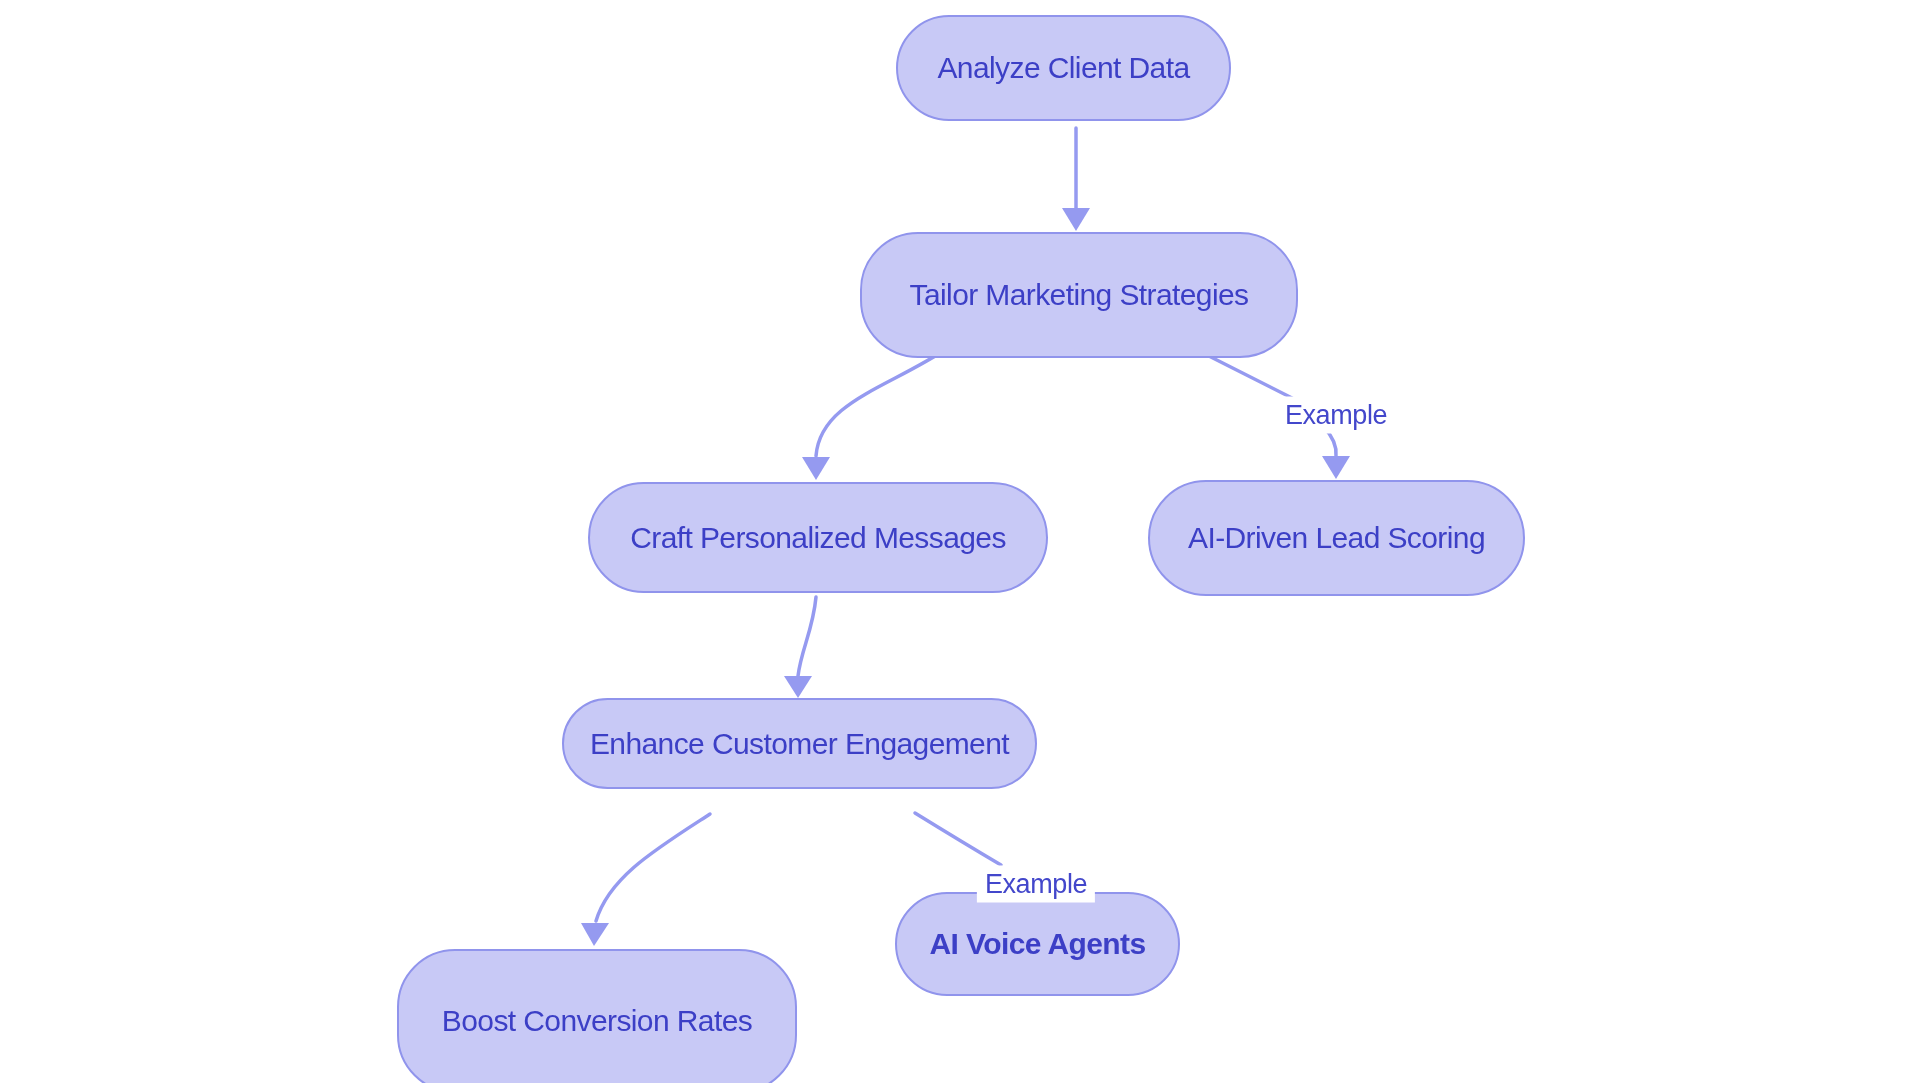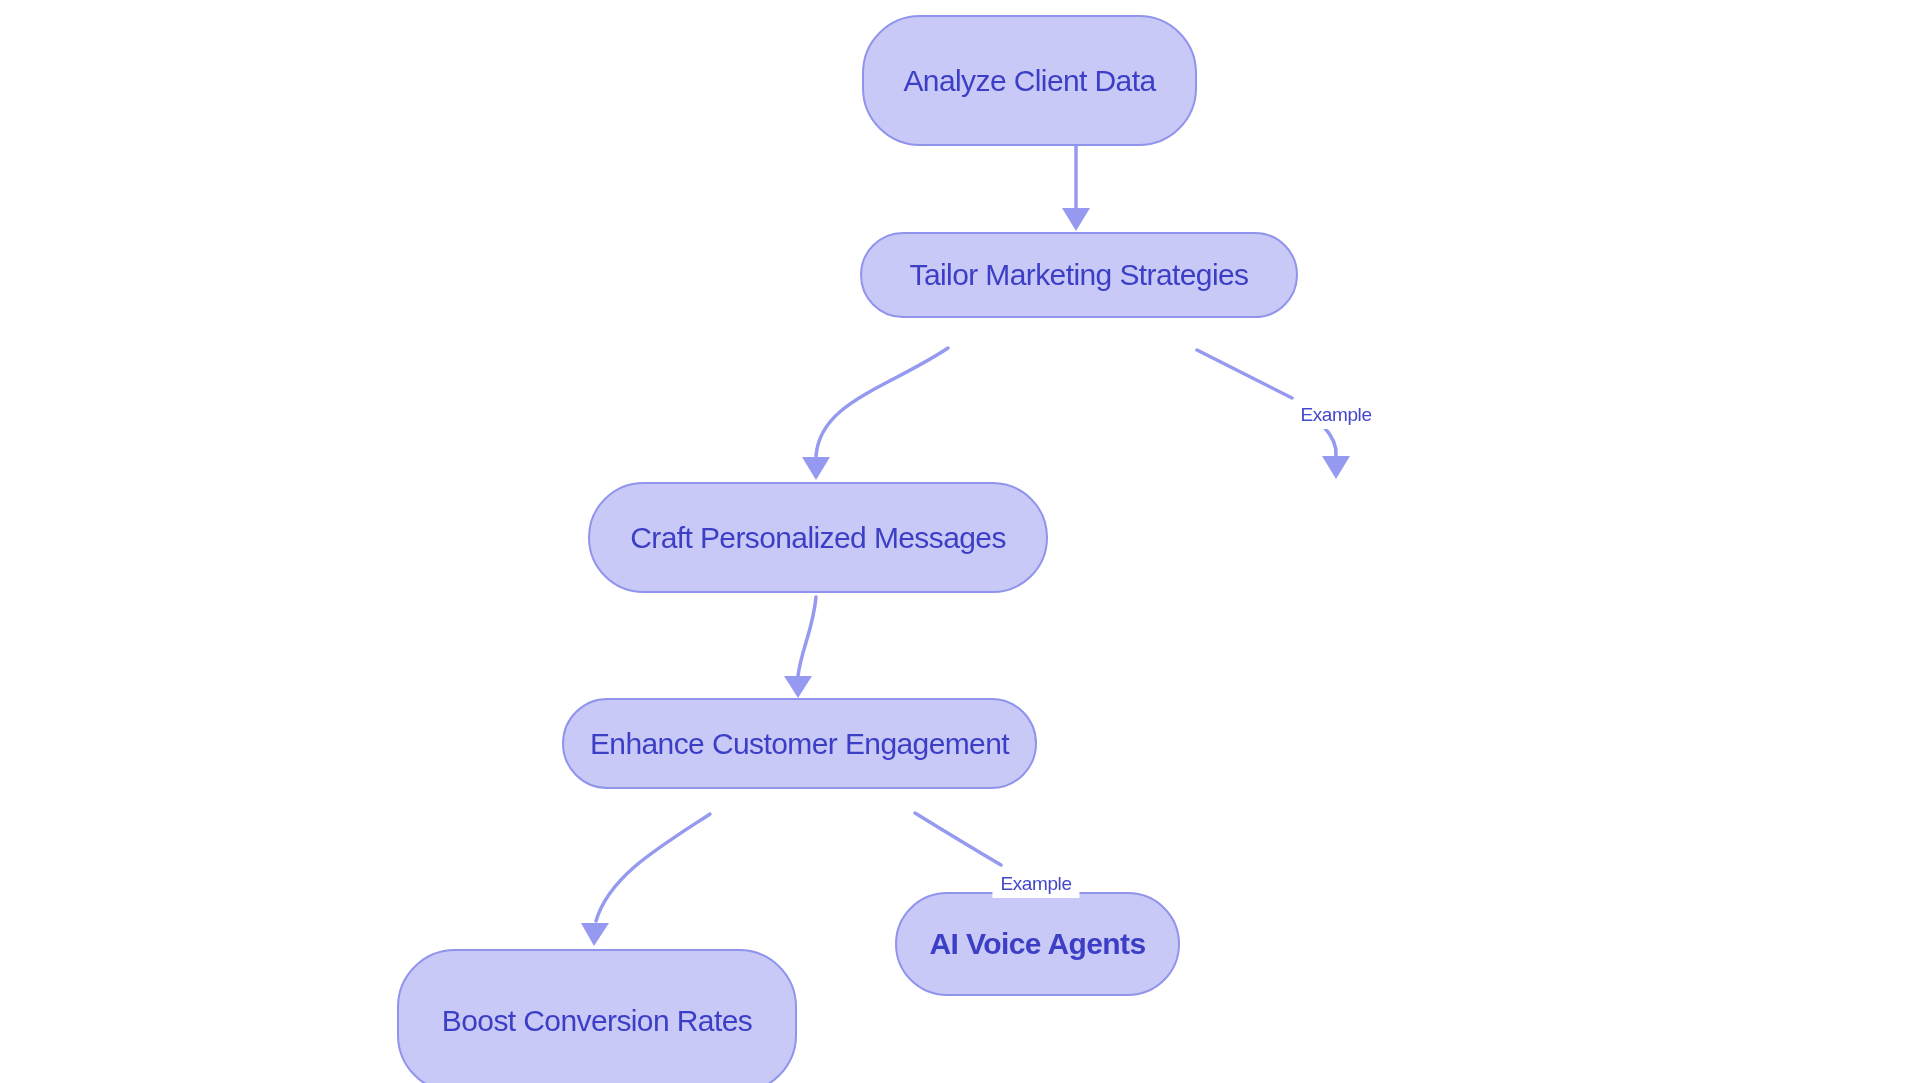--- a/index.html
+++ b/index.html
@@ -40,33 +40,33 @@
     box-sizing: border-box;
     background: var(--node-fill, #c8c9f6);
     border: 2px solid var(--node-border, #9094ec);
     border-radius: 58px;
     color: var(--node-text, #3c3fc6);
     font-size: 30px;
     letter-spacing: -0.6px;
     white-space: nowrap;
     text-align: center;
   }
-  .n0 { left: 862px;  top: 15px;  width: 335px; height: 131px; }
-  .n1 { left: 860px;  top: 232px; width: 438px; height: 86px; }
+  .n0 { left: 896px;  top: 15px;  width: 335px; height: 106px; }
+  .n1 { left: 860px;  top: 232px; width: 438px; height: 126px; }
   .n2 { left: 588px;  top: 482px; width: 460px; height: 111px; }
   .n3 { left: 1148px; top: 480px; width: 377px; height: 116px; }
   .n4 { left: 562px;  top: 698px; width: 475px; height: 91px; }
   .n5 { left: 397px;  top: 949px; width: 400px; height: 144px; }
   .n6 { left: 895px;  top: 892px; width: 285px; height: 104px; font-weight: bold; }
   .edge-label {
     position: absolute;
     transform: translate(-50%, -50%);
     background: var(--background, #ffffff);
     color: var(--label-text, #4347cb);
-    font-size: 19px;
+    font-size: 27px;
     letter-spacing: -0.4px;
     padding: 3px 8px;
     white-space: nowrap;
   }
   .el1 { left: 1336px; top: 415px; }
   .el2 { left: 1036px; top: 884px; }
 </style>
 </head>
 <body>
 
@@ -100,20 +100,23 @@
   </div>
 
   <div class="node n1">
     <span>Tailor Marketing Strategies</span>
   </div>
 
   <div class="node n2">
     <span>Craft Personalized Messages</span>
   </div>
 
+  <div class="node n3">
+    <span>AI-Driven Lead Scoring</span>
+  </div>
 
   <div class="node n4">
     <span>Enhance Customer Engagement</span>
   </div>
 
   <div class="node n5">
     <span>Boost Conversion Rates</span>
   </div>
 
   <div class="node n6">

